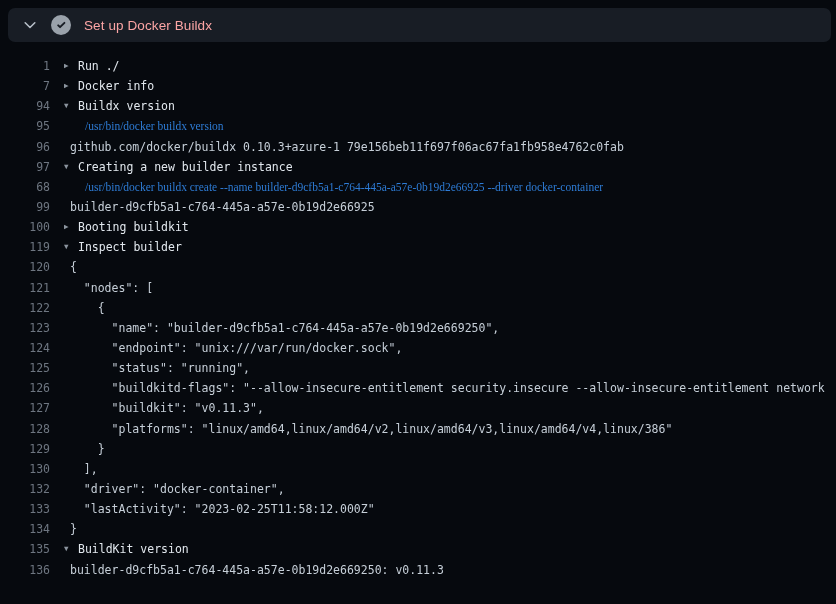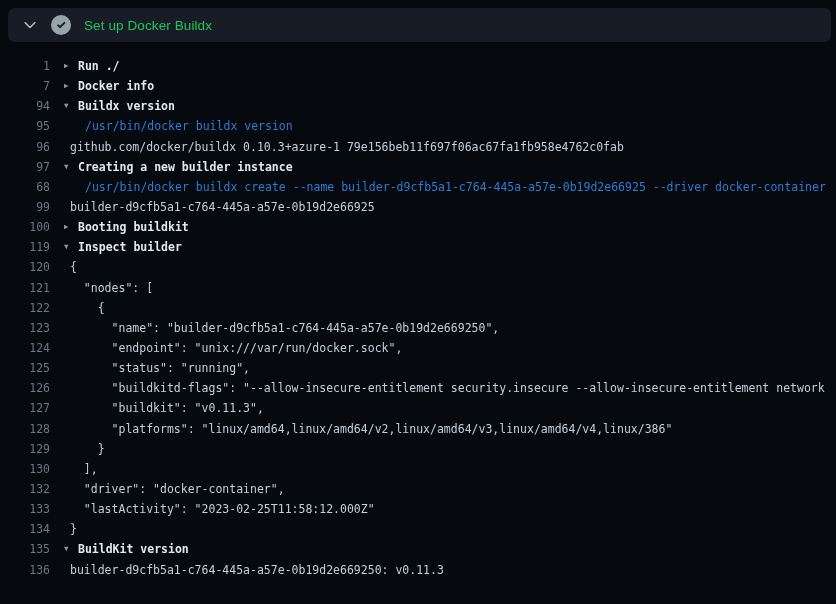--- a/index.html
+++ b/index.html
@@ -39,21 +39,21 @@
   }
   .status {
     width: 20px; height: 20px;
     margin-left: 13px;
     display: flex; align-items: center; justify-content: center;
   }
   .step-title {
     margin-left: 13px;
     font-family: "Liberation Sans", "DejaVu Sans", sans-serif;
     font-size: 13.5px;
-    color: #22c55e;
+    color: #fca5a5;
     letter-spacing: 0.1px;
     white-space: nowrap;
   }
   
   .log {
     position: absolute;
     left: 0;
     top: 56px;
     width: 836px;
   }
@@ -78,27 +78,26 @@
     flex: 0 0 14px;
     margin-left: 14px;
     font-size: 7.5px;
     color: #8b949e;
     line-height: 20.15px;
     cursor: pointer;
   }
   .gtext {
     color: #e2e8ee;
     cursor: pointer;
-    font-weight: bold;
   }
   .text {
     padding-left: 35px;
   }
   .text.output { color: #c6cfd8; padding-left: 20px; }
-  .text.command { color: #2e7cd6; }
+  .text.command { color: #2e7cd6; font-family: Liberation Serif, serif; }
 </style>
 </head>
 <body>
 
 <div class="page">
 
   <div class="step-header">
     <span class="chev">
       <svg width="16" height="16" viewBox="0 0 16 16">
         <path d="M3.2 5.8l4.8 4.7 4.8-4.7" fill="none" stroke="#b6bec7" stroke-width="1.6" stroke-linecap="round" stroke-linejoin="round"></path>

